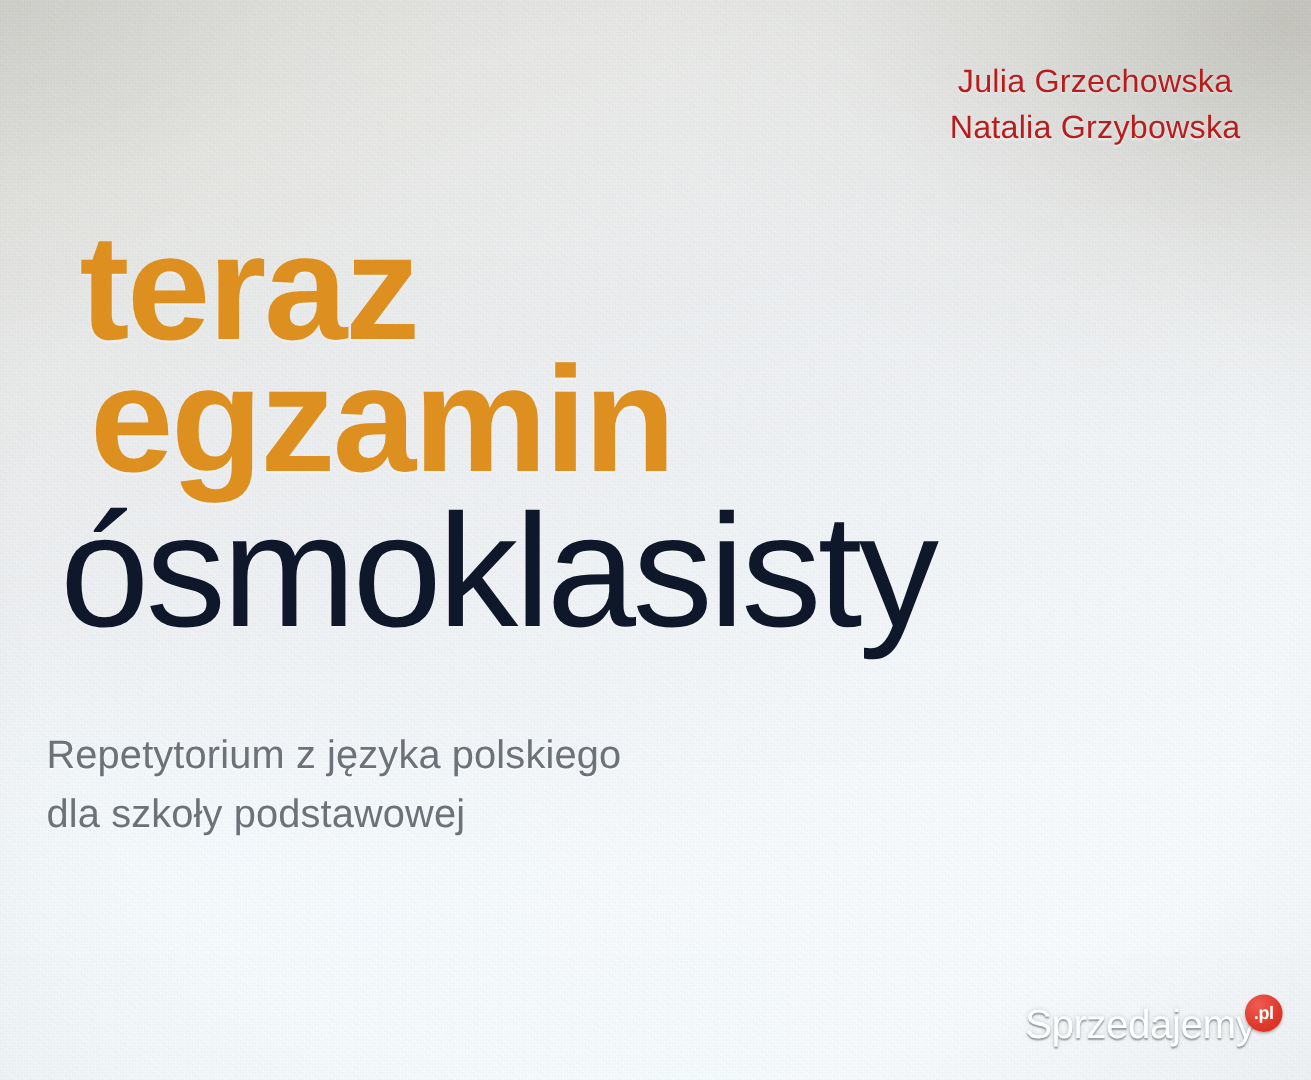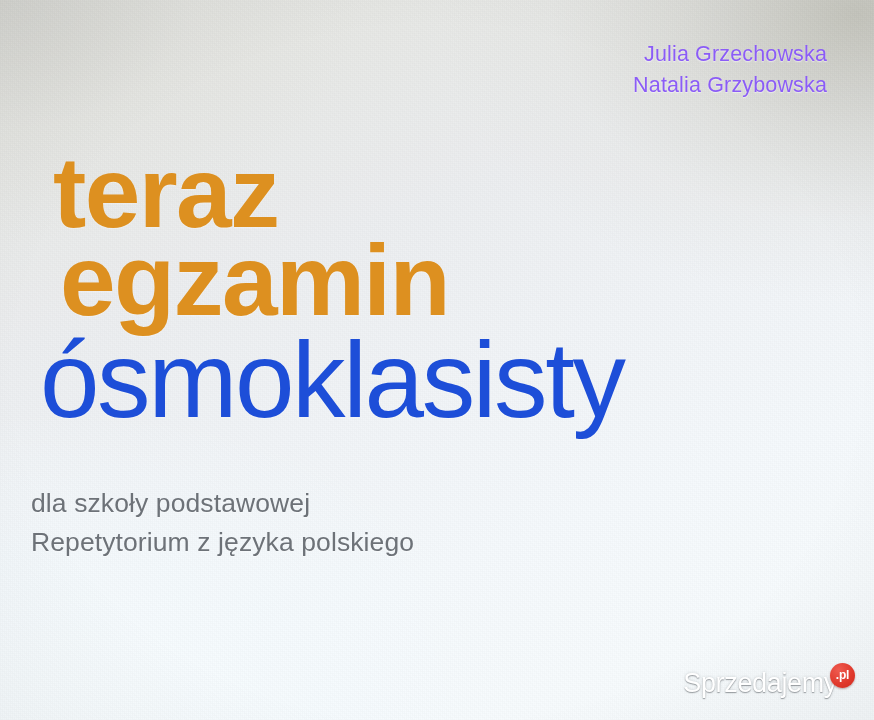--- a/index.html
+++ b/index.html
@@ -78,22 +78,22 @@
   }
 
   
   .content { position: absolute; inset: 0; }
 
   
   .authors {
     position: absolute;
     right: 47px;
     top: 39px;
-    text-align: right;
-    color: #8b5cf6;
+    text-align: center;
+    color: #b91c1c;
     font-size: 21.5px;
     line-height: 31px;
     letter-spacing: .15px;
     text-shadow: 0 1px 1.4px rgba(255,255,255,.6);
   }
   .authors .author-line { display: block; white-space: nowrap; }
 
   
   .title-block {
     position: absolute;
@@ -111,21 +111,21 @@
     letter-spacing: -1.6px;
     padding-left: 53px;
     text-shadow: 0 1px 1.6px rgba(255,255,255,.35);
   }
   .title-line.second { padding-left: 60px; }
 
   .title-sub-line {
     display: block;
     white-space: nowrap;
     font-weight: 400;
-    color: #1d4ed8;
+    color: #0f172a;
     font-size: 107px;
     line-height: 104px;
     letter-spacing: -2.4px;
     padding-left: 40px;
     margin-top: 4px;
     text-shadow: 0 1px 1.6px rgba(255,255,255,.35);
   }
 
   
   .subtitle {
@@ -202,22 +202,22 @@
       <span class="author-line">Natalia Grzybowska</span>
     </div>
 
     <div class="title-block">
       <span class="title-line first">teraz</span>
       <span class="title-line second">egzamin</span>
       <span class="title-sub-line">ósmoklasisty</span>
     </div>
 
     <div class="subtitle">
+      <span class="sub-line">Repetytorium z języka polskiego</span>
       <span class="sub-line">dla szkoły podstawowej</span>
-      <span class="sub-line">Repetytorium z języka polskiego</span>
     </div>
 
     <div class="watermark">
       <span class="watermark-text">Sprzedajemy</span>
       <span class="watermark-badge">
         <span>.pl</span>
       </span>
     </div>
 
   </div>

